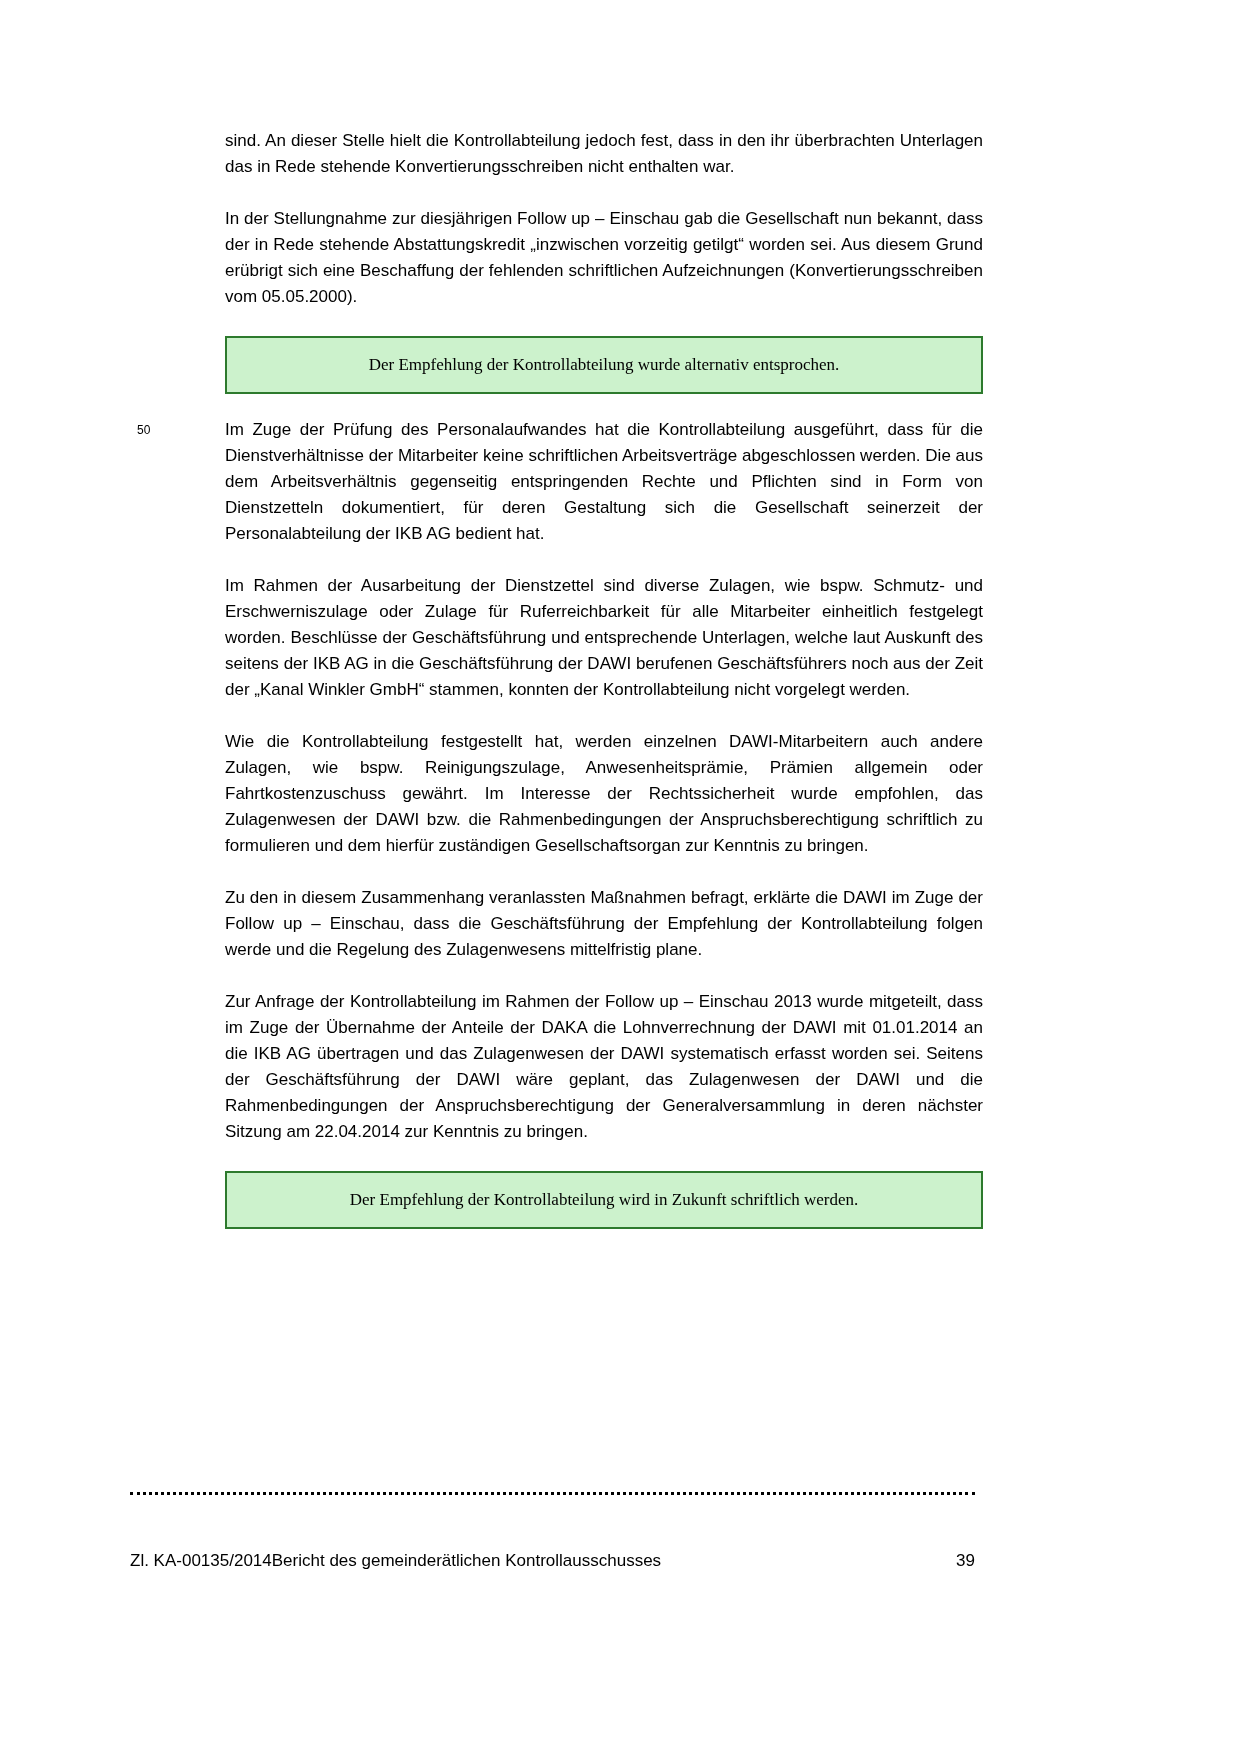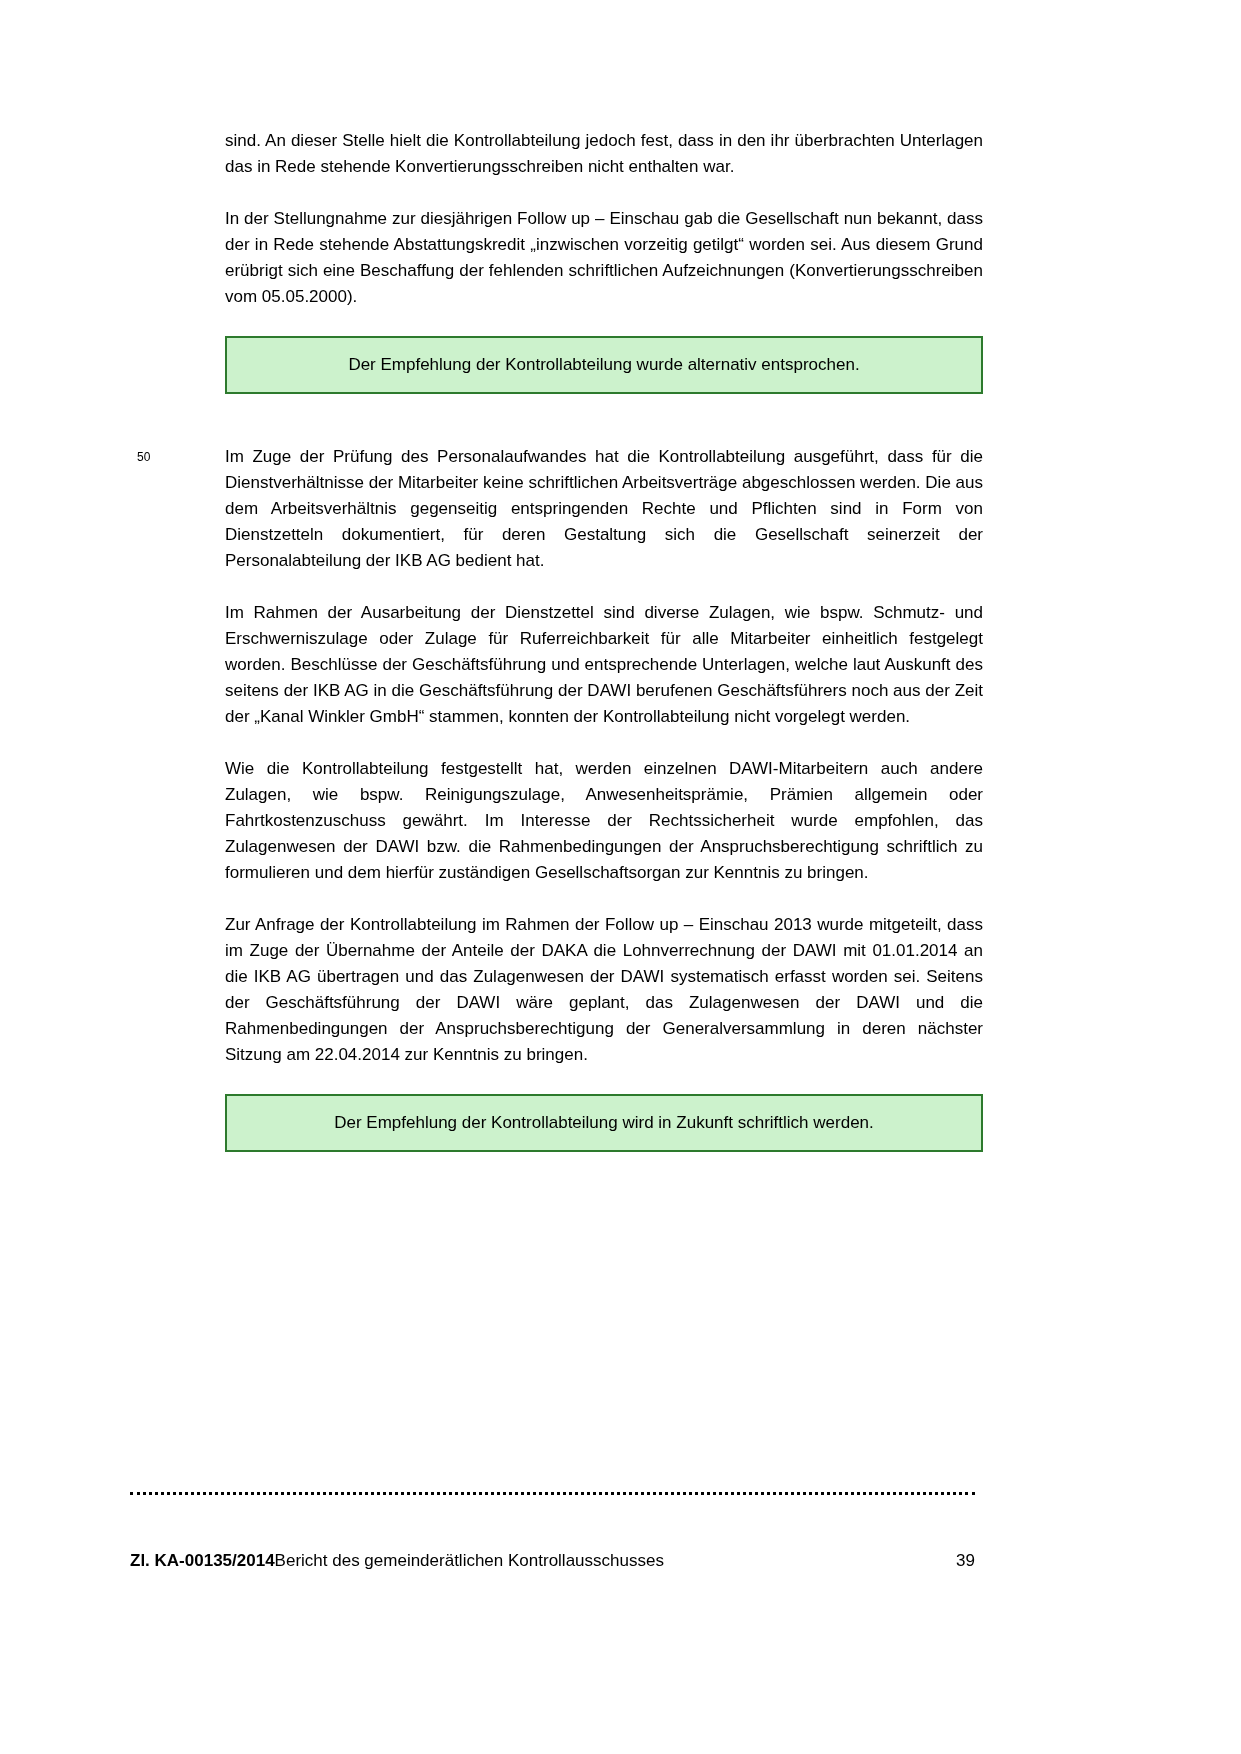--- a/index.html
+++ b/index.html
@@ -26,21 +26,22 @@
   .para {
     text-align: justify;
     margin: 0 0 26px 0;
   }
 
   .rec-box {
     border: 2px solid var(--box-border, #2d7a2d);
     background: var(--box-background, #ccf2cc);
     text-align: center;
     padding: 14px 12px;
-    margin: 2px 0 50px 0;
+    margin: 2px 0 23px 0;
+    font-family: Liberation Serif, serif;
   }
 
   .item {
     position: relative;
   }
 
   .item-number {
     position: absolute;
     left: -88px;
     top: 0;
@@ -60,21 +61,21 @@
   .footer-divider {
     border-top: 3px dotted #000;
     margin-bottom: 7px;
   }
 
   .footer-row {
     display: flex;
     align-items: baseline;
   }
 
-  .footer-left  { flex: 0 0 auto; text-align: left; font-weight: bold; }
+  .footer-left  { flex: 0 0 auto; text-align: left; }
   .footer-center { flex: 1 1 auto; text-align: left; margin-top: 48px; }
   .footer-right { flex: 0 0 auto; text-align: left; }
 </style>
 </head>
 <body>
 
 <div class="page">
 
   <div class="content">
 
@@ -88,20 +89,21 @@
 
     <div class="item">
       <span class="item-number">50</span>
 
       <p class="para">Im Zuge der Prüfung des Personalaufwandes hat die Kontrollabteilung ausgeführt, dass für die Dienstverhältnisse der Mitarbeiter keine schriftlichen Arbeitsverträge abgeschlossen werden. Die aus dem Arbeitsverhältnis gegenseitig entspringenden Rechte und Pflichten sind in Form von Dienstzetteln dokumentiert, für deren Gestaltung sich die Gesellschaft seinerzeit der Personalabteilung der IKB AG bedient hat.</p>
 
       <p class="para">Im Rahmen der Ausarbeitung der Dienstzettel sind diverse Zulagen, wie bspw. Schmutz- und Erschwerniszulage oder Zulage für Ruferreichbarkeit für alle Mitarbeiter einheitlich festgelegt worden. Beschlüsse der Geschäftsführung und entsprechende Unterlagen, welche laut Auskunft des seitens der IKB AG in die Geschäftsführung der DAWI berufenen Geschäftsführers noch aus der Zeit der „Kanal Winkler GmbH“ stammen, konnten der Kontrollabteilung nicht vorgelegt werden.</p>
 
       <p class="para">Wie die Kontrollabteilung festgestellt hat, werden einzelnen DAWI-Mitarbeitern auch andere Zulagen, wie bspw. Reinigungszulage, Anwesenheitsprämie, Prämien allgemein oder Fahrtkostenzuschuss gewährt. Im Interesse der Rechtssicherheit wurde empfohlen, das Zulagenwesen der DAWI bzw. die Rahmenbedingungen der Anspruchsberechtigung schriftlich zu formulieren und dem hierfür zuständigen Gesellschaftsorgan zur Kenntnis zu bringen.</p>
 
+      <p class="para">Zu den in diesem Zusammenhang veranlassten Maßnahmen befragt, erklärte die DAWI im Zuge der Follow up – Einschau, dass die Geschäftsführung der Empfehlung der Kontrollabteilung folgen werde und die Regelung des Zulagenwesens mittelfristig plane.</p>
 
       <p class="para">Zur Anfrage der Kontrollabteilung im Rahmen der Follow up – Einschau 2013 wurde mitgeteilt, dass im Zuge der Übernahme der Anteile der DAKA die Lohnverrechnung der DAWI mit 01.01.2014 an die IKB AG übertragen und das Zulagenwesen der DAWI systematisch erfasst worden sei. Seitens der Geschäftsführung der DAWI wäre geplant, das Zulagenwesen der DAWI und die Rahmenbedingungen der Anspruchsberechtigung der Generalversammlung in deren nächster Sitzung am 22.04.2014 zur Kenntnis zu bringen.</p>
     </div>
 
     <div class="rec-box">
       <span>Der Empfehlung der Kontrollabteilung wird in Zukunft schriftlich werden.</span>
     </div>
 
   </div>
 

